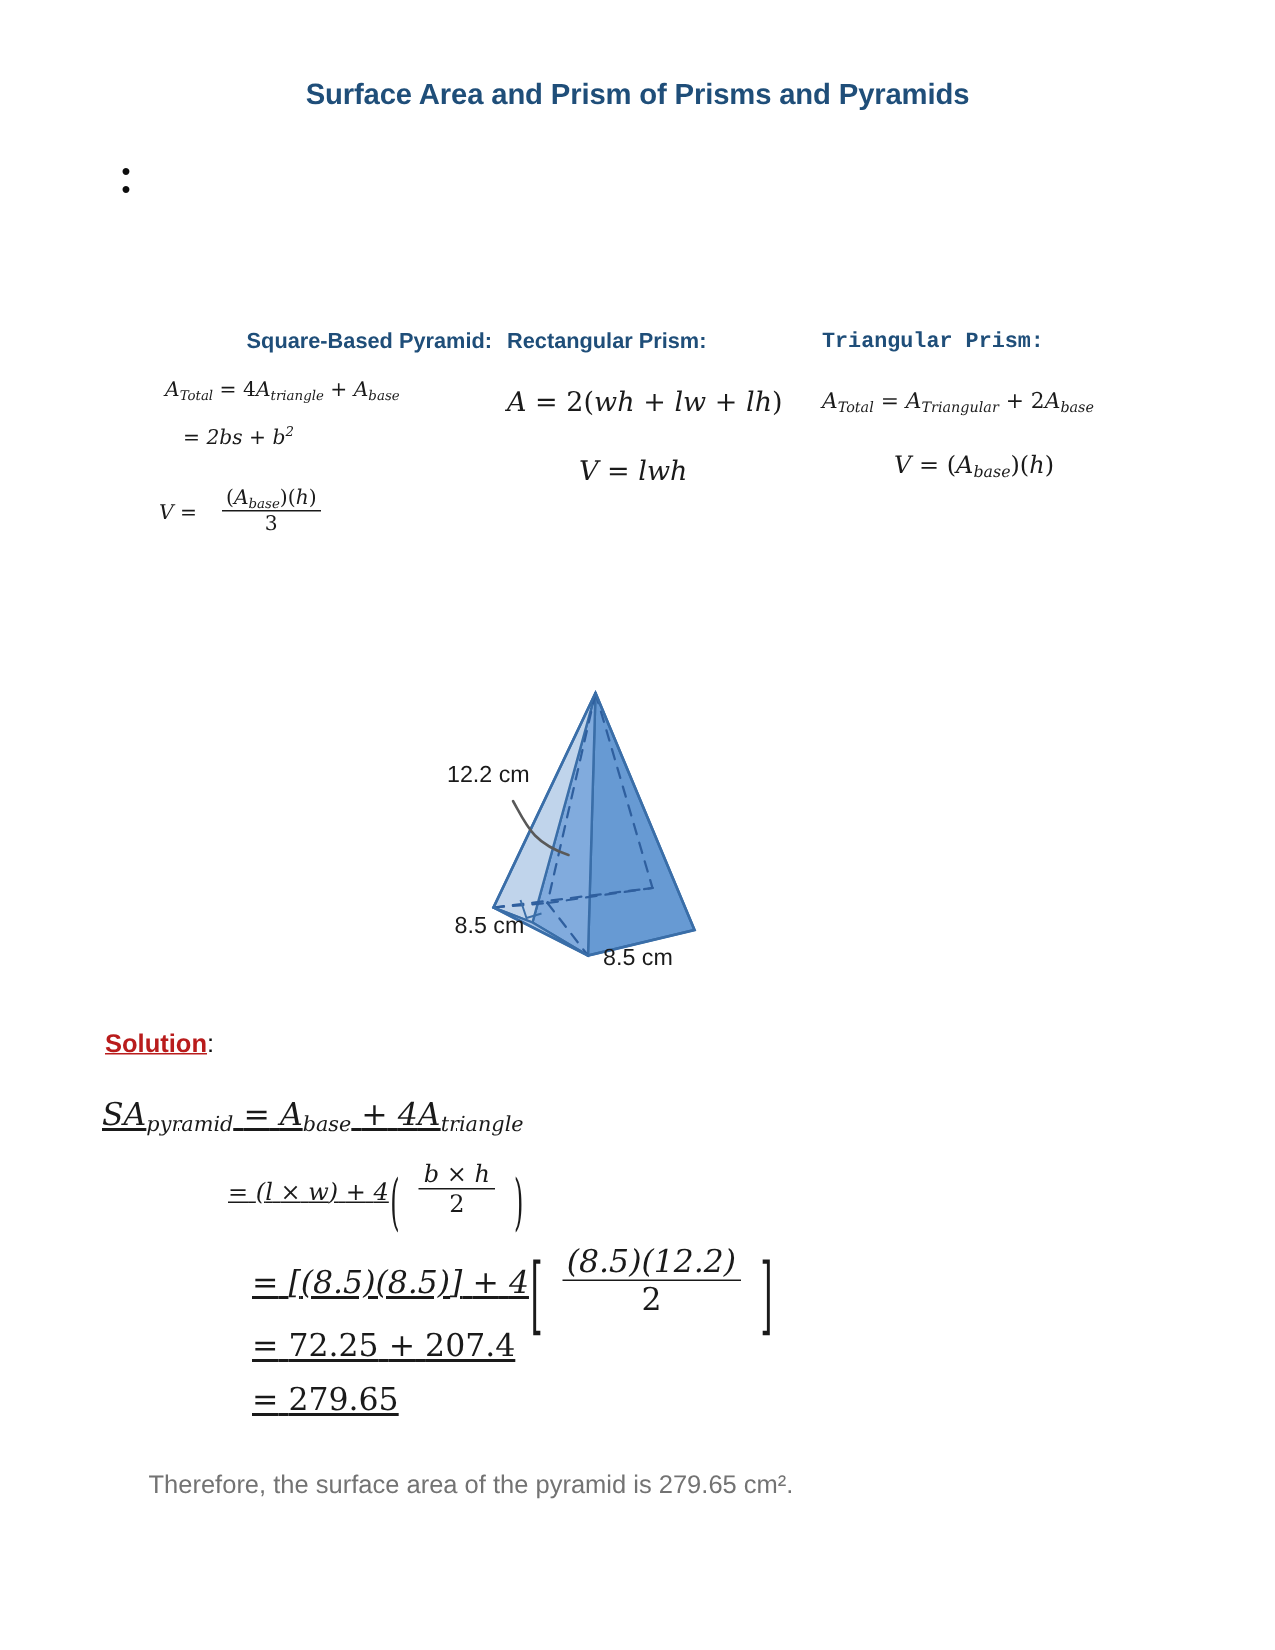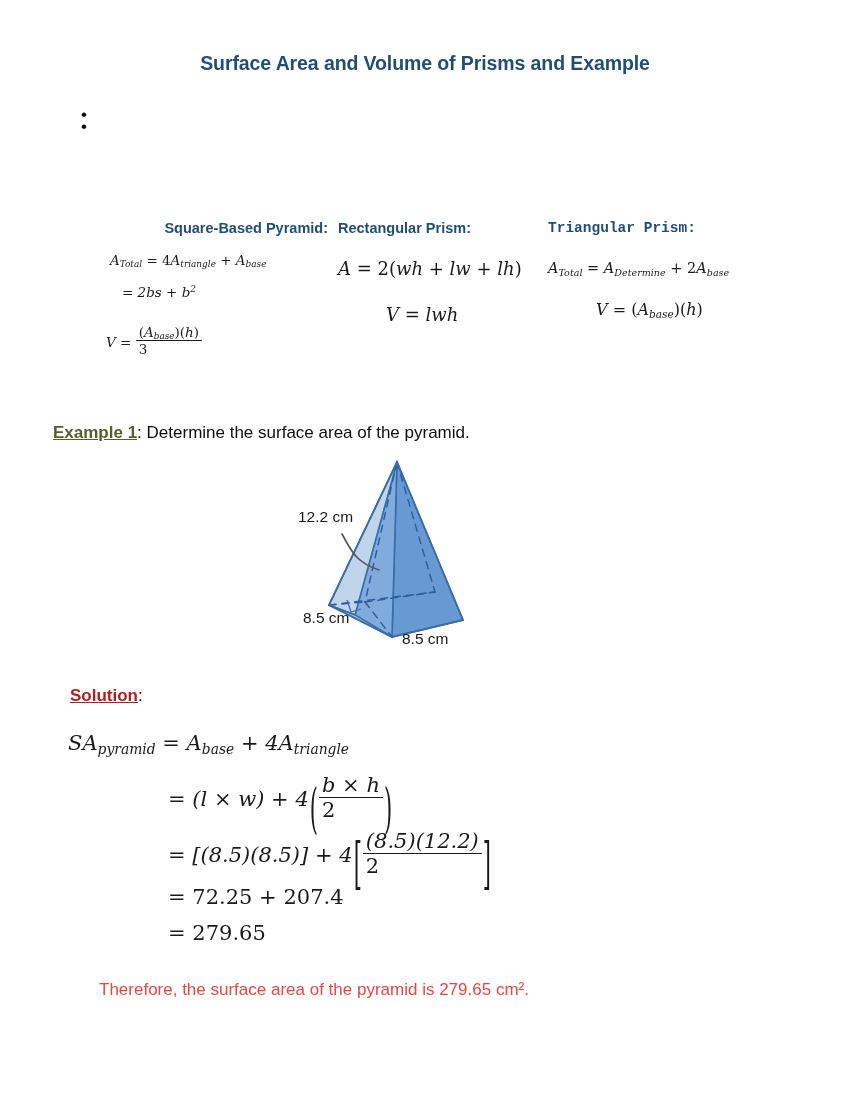--- a/index.html
+++ b/index.html
@@ -90,22 +90,22 @@
 
   
   sub, sup { font-style: italic; font-size: 0.66em; line-height: 0; }
   sup { vertical-align: super; }
   sub { vertical-align: -0.28em; }
 
   
   .frac {
     display: inline-block;
     vertical-align: -0.52em;
-    text-align: left;
-    margin: 0 0;
+    text-align: center;
+    margin: 0 12px;
   }
   .frac > .num { display: block; padding: 0 3px; }
   .frac > .den {
     display: block;
     border-top: 1.2px solid #1a1a1a;
     padding: 0 3px;
     font-style: normal;
   }
 
   
@@ -187,53 +187,54 @@
     width: 850px;
     height: 230px;
     top: 725px;
   }
   .wline {
     position: absolute;
     font-family: "DejaVu Serif", "Liberation Serif", serif;
     font-style: italic;
     color: #1a1a1a;
     white-space: nowrap;
+    text-decoration: underline;
   }
   .w1 { top: 6px;   left: 68px;  font-size: 21px; }
-  .w2 { top: 48px;  left: 168px; font-size: 21px; }
+  .w2 { top: 48px;  left: 152px; font-size: 16px; }
   .w3 { top: 104px; left: 168px; font-size: 21px; }
   .w4 { top: 160px; left: 168px; font-size: 21px; font-style: normal; }
   .w5 { top: 196px; left: 168px; font-size: 21px; font-style: normal; }
 
   .bracket {
     display: inline-block;
     font-style: normal;
     transform: scaleY(2.7);
     transform-origin: center;
     vertical-align: -0.42em;
     margin: 0 1px;
     font-family: "DejaVu Serif", serif;
   }
 
   
   .conclusion {
     position: absolute;
     top: 980px;
     left: 99px;
     font-size: 17px;
-    color: #ef4444;
+    color: #737373;
     white-space: nowrap;
   }
 </style>
 </head>
 <body>
 
 <div class="page">
 
-  <div class="doc-title">Surface Area and Volume of Prisms and Example</div>
+  <div class="doc-title">Surface Area and Prism of Prisms and Pyramids</div>
 
   <div class="bullet-list">
     <div class="bullet-item">
       <span class="dot">•</span>
     </div>
     <div class="bullet-item">
       <span class="dot">•</span>
     </div>
   </div>
 
@@ -286,36 +287,33 @@
         <span>lwh</span>
       </div>
     </div>
 
     <div class="fcol fcol3">
       <div class="fcol-head">Triangular Prism:</div>
 
       <div class="math c3l1">
         <span>A</span><sub>Total</sub>
         <span class="up">=</span>
-        <span>A</span><sub>Determine</sub>
+        <span>A</span><sub>Triangular</sub>
         <span class="up">+</span>
         <span class="up">2</span><span>A</span><sub>base</sub>
       </div>
 
       <div class="math c3l2">
         <span>V</span>
         <span class="up">=</span>
         <span class="up">(</span><span>A</span><sub>base</sub><span class="up">)(</span><span>h</span><span class="up">)</span>
       </div>
     </div>
   </div>
 
-  <div class="example-line">
-    <span class="example-label">Example 1</span><span>: Determine the surface area of the pyramid.</span>
-  </div>
 
   <div class="figure">
     <svg width="230" height="215" viewBox="0 0 230 215">
 
       <polygon points="112,12 178,170 107,187" fill="#5f95d1" fill-opacity="0.95" stroke="#3a6ea8" stroke-width="1.6"></polygon>
 
       <polygon points="112,12 107,187 70,165" fill="#7aa7db" fill-opacity="0.95" stroke="#3a6ea8" stroke-width="1.6"></polygon>
 
       <polygon points="112,12 70,165 44,155" fill="#bdd2ea" fill-opacity="0.95" stroke="#3a6ea8" stroke-width="1.6"></polygon>
 

